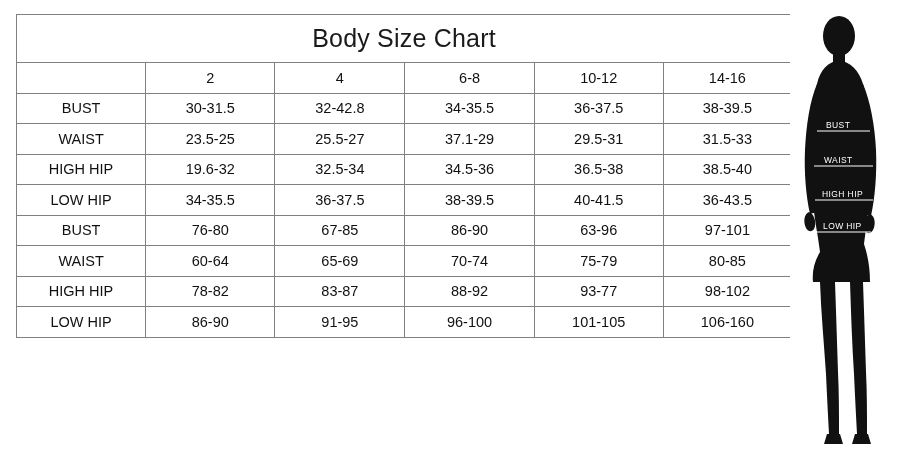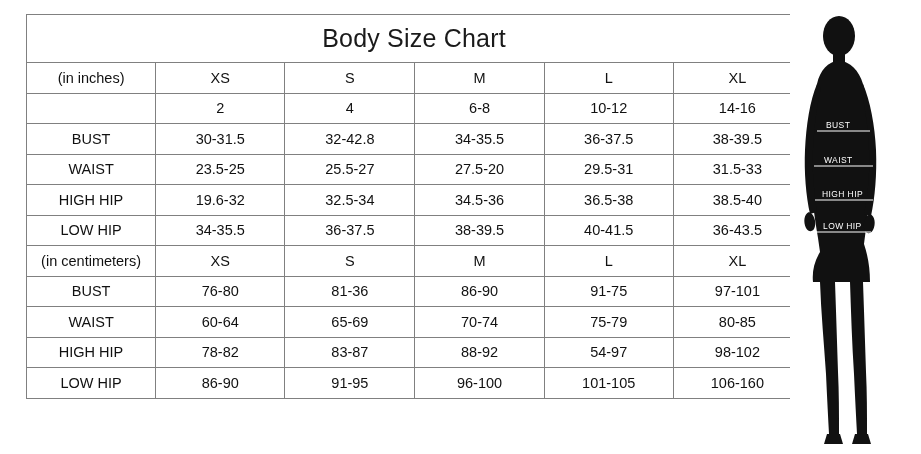--- a/index.html
+++ b/index.html
@@ -12,21 +12,21 @@
   }
   #page {
     position: relative;
     width: 921px;
     height: 454px;
     background: #ffffff;
     overflow: hidden;
   }
   #chart-wrap {
     position: absolute;
-    left: 26px;
+    left: 16px;
     top: 14px;
     width: 776px;
     height: 428px;
   }
   .title-row {
     height: 48px;
     display: flex;
     align-items: center;
     justify-content: center;
     border: 1px solid #808080;
@@ -96,48 +96,40 @@
       <colgroup>
         <col class="c0">
           <col class="c1">
           <col class="c2">
           <col class="c3">
           <col class="c4">
           <col class="c5">
       </colgroup>
       <tbody>
         <tr>
-          <td class="hdr">(in inches)</td>
-          <td class="hdr">XS</td>
-          <td class="hdr">S</td>
-          <td class="hdr">M</td>
-          <td class="hdr">L</td>
-          <td class="hdr">XL</td>
-        </tr>
-        <tr>
           <td class="rowlabel"></td>
           <td>2</td>
           <td>4</td>
           <td>6-8</td>
           <td>10-12</td>
           <td>14-16</td>
         </tr>
         <tr>
           <td class="rowlabel">BUST</td>
           <td>30-31.5</td>
           <td>32-42.8</td>
           <td>34-35.5</td>
           <td>36-37.5</td>
           <td>38-39.5</td>
         </tr>
         <tr>
           <td class="rowlabel">WAIST</td>
           <td>23.5-25</td>
           <td>25.5-27</td>
-          <td>27.5-20</td>
+          <td>37.1-29</td>
           <td>29.5-31</td>
           <td>31.5-33</td>
         </tr>
         <tr>
           <td class="rowlabel">HIGH HIP</td>
           <td>19.6-32</td>
           <td>32.5-34</td>
           <td>34.5-36</td>
           <td>36.5-38</td>
           <td>38.5-40</td>
@@ -145,49 +137,41 @@
         <tr>
           <td class="rowlabel">LOW HIP</td>
           <td>34-35.5</td>
           <td>36-37.5</td>
           <td>38-39.5</td>
           <td>40-41.5</td>
           <td>36-43.5</td>
         </tr>
 
         <tr>
-          <td class="hdr">(in centimeters)</td>
-          <td class="hdr">XS</td>
-          <td class="hdr">S</td>
-          <td class="hdr">M</td>
-          <td class="hdr">L</td>
-          <td class="hdr">XL</td>
-        </tr>
-        <tr>
           <td class="rowlabel">BUST</td>
           <td>76-80</td>
-          <td>81-36</td>
+          <td>67-85</td>
           <td>86-90</td>
-          <td>91-75</td>
+          <td>63-96</td>
           <td>97-101</td>
         </tr>
         <tr>
           <td class="rowlabel">WAIST</td>
           <td>60-64</td>
           <td>65-69</td>
           <td>70-74</td>
           <td>75-79</td>
           <td>80-85</td>
         </tr>
         <tr>
           <td class="rowlabel">HIGH HIP</td>
           <td>78-82</td>
           <td>83-87</td>
           <td>88-92</td>
-          <td>54-97</td>
+          <td>93-77</td>
           <td>98-102</td>
         </tr>
         <tr>
           <td class="rowlabel">LOW HIP</td>
           <td>86-90</td>
           <td>91-95</td>
           <td>96-100</td>
           <td>101-105</td>
           <td>106-160</td>
         </tr>

